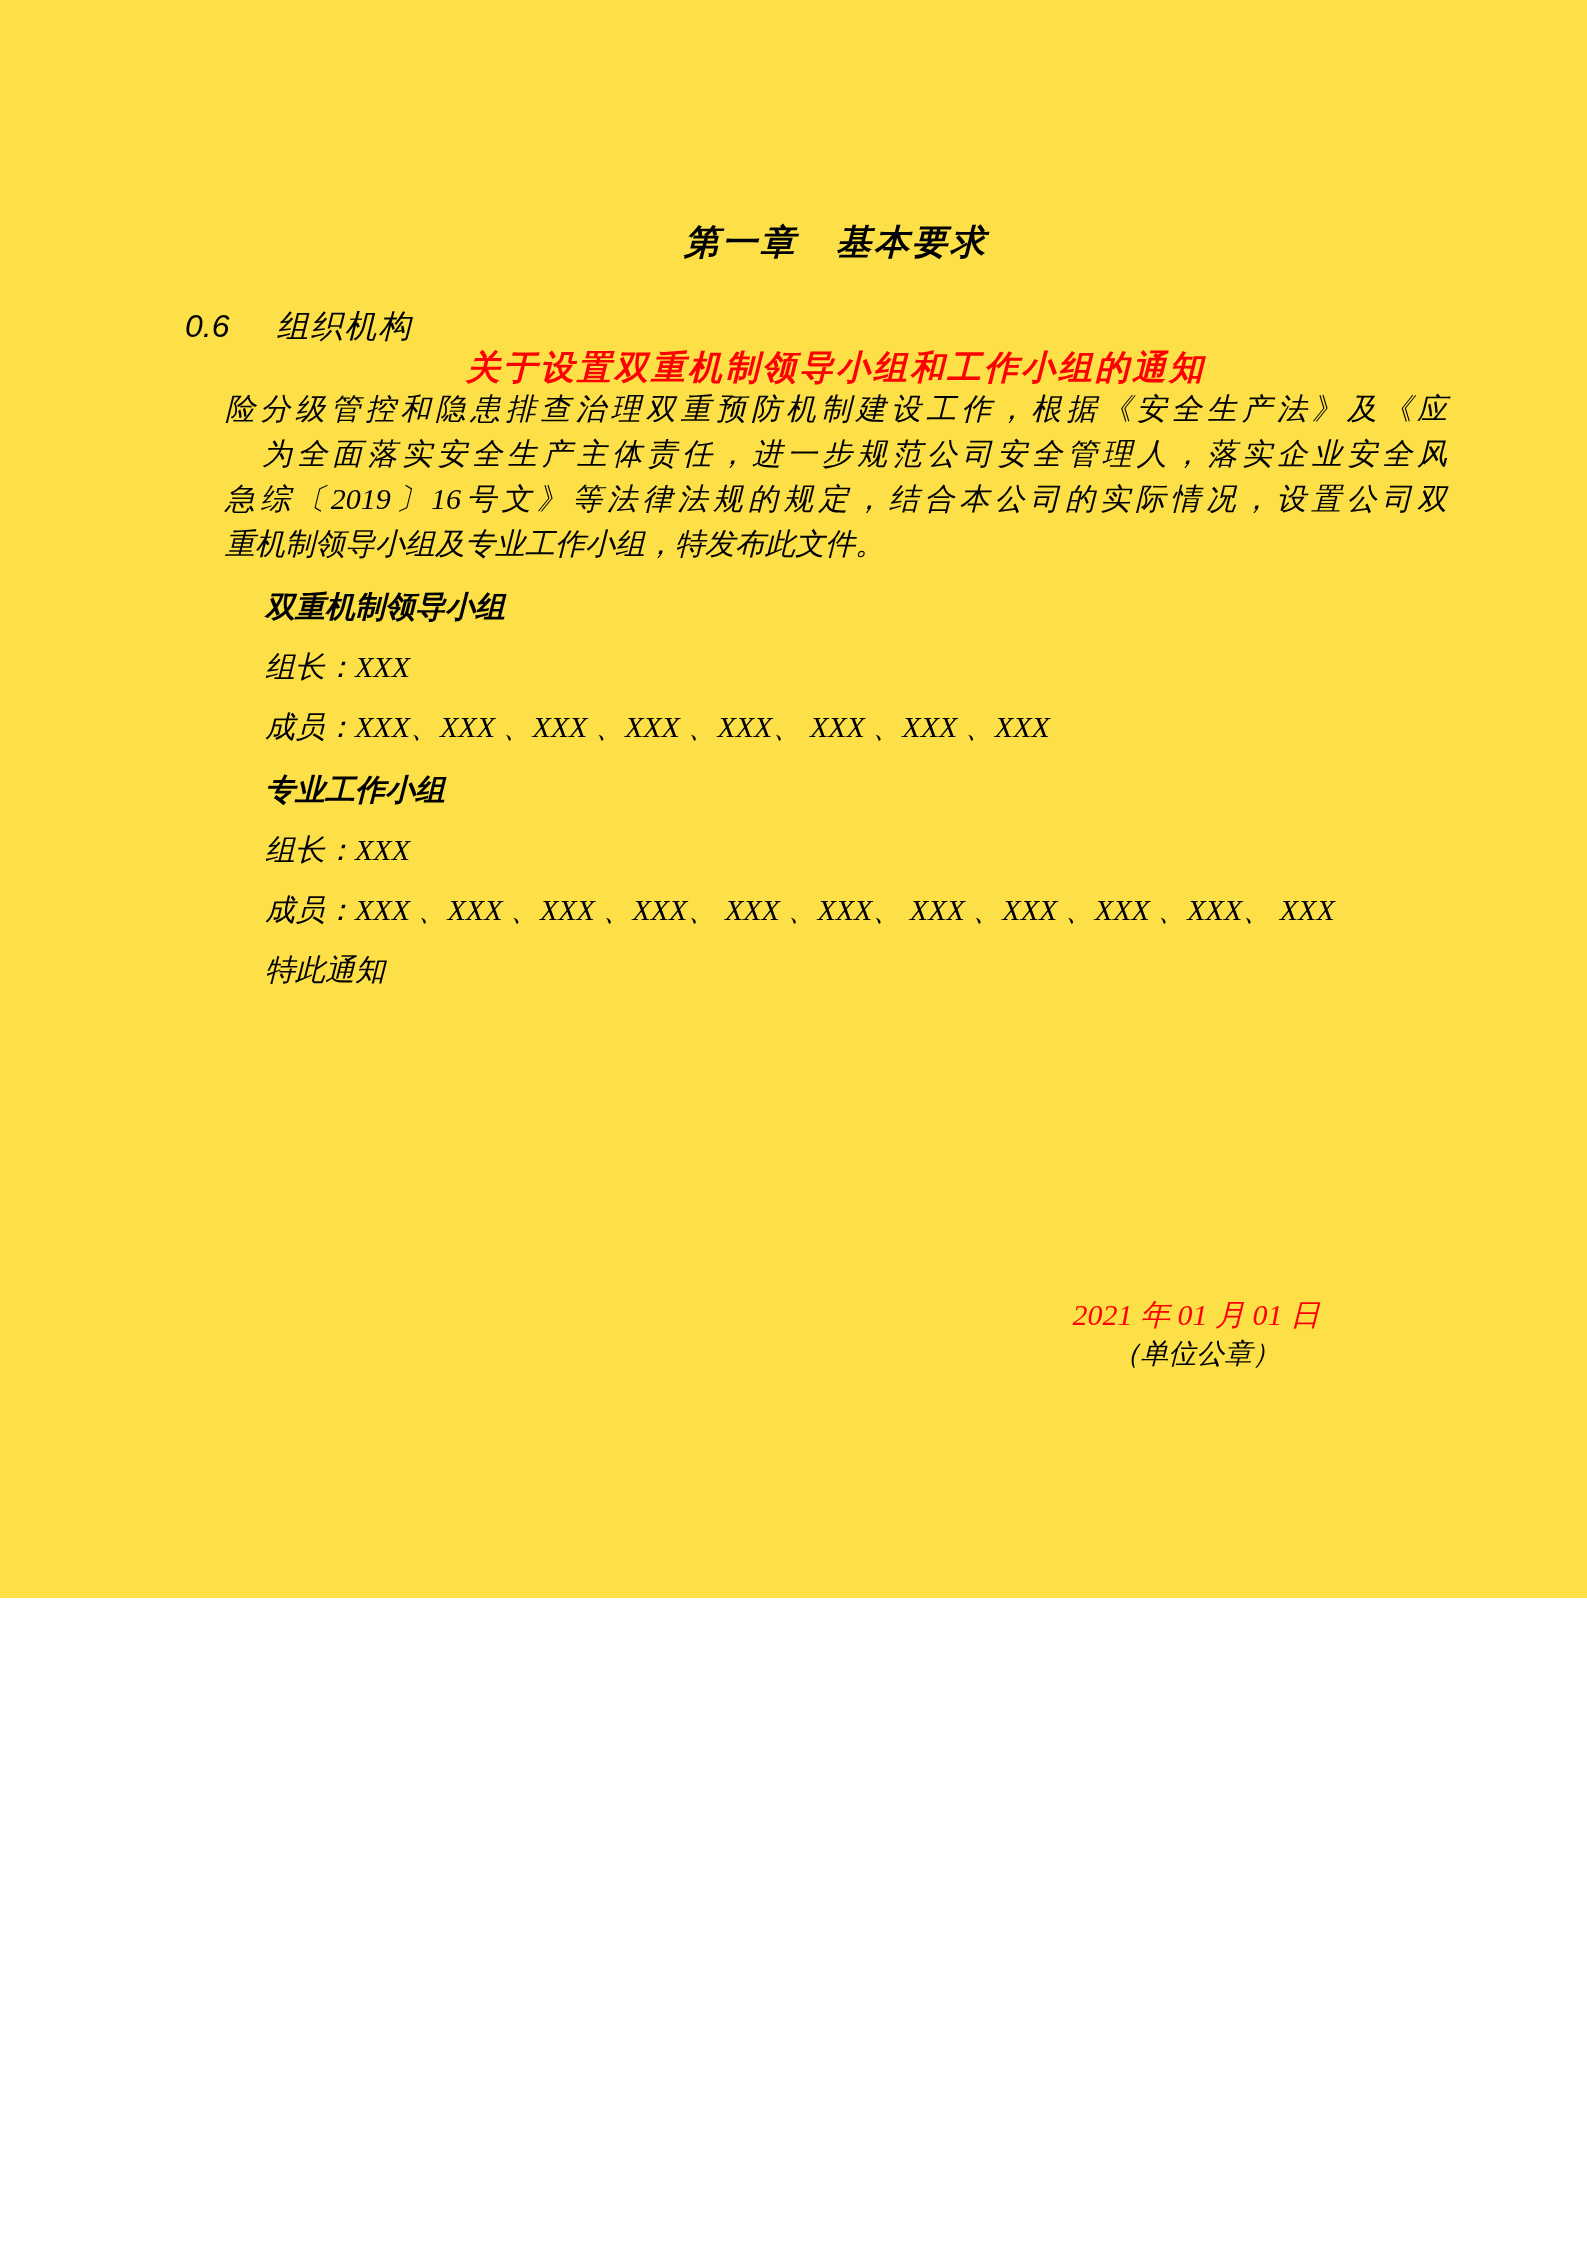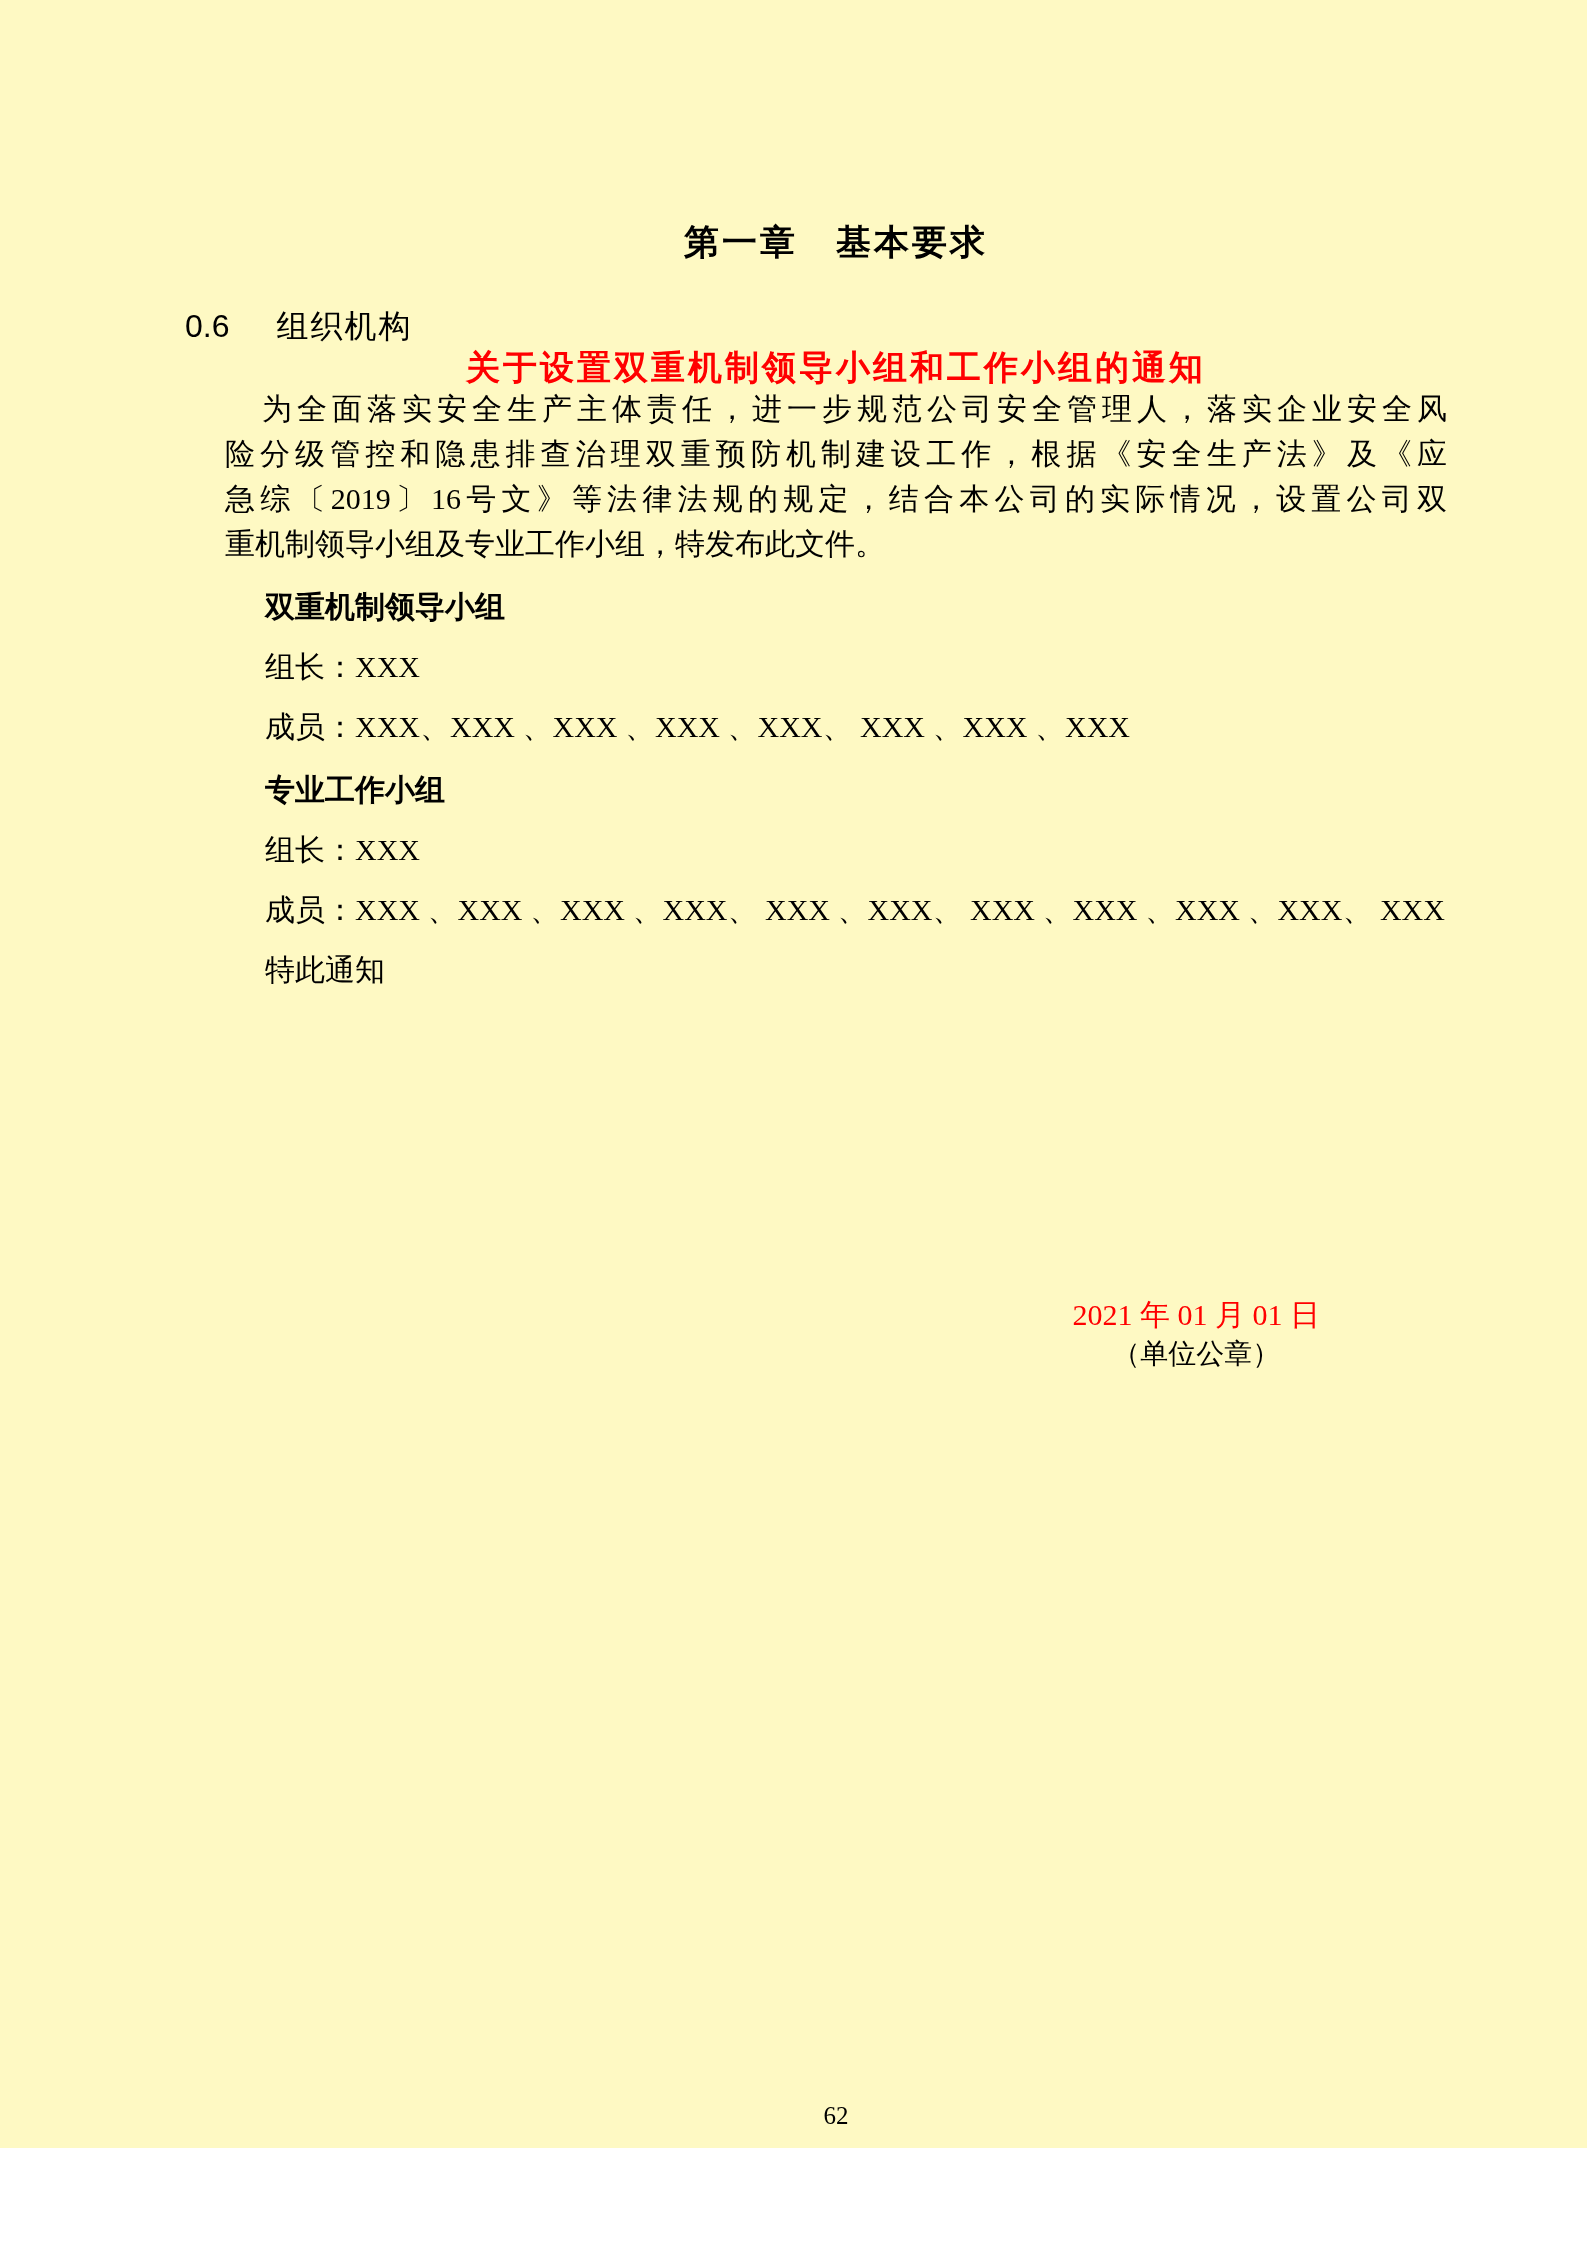--- a/index.html
+++ b/index.html
@@ -3,26 +3,27 @@
 <meta charset="utf-8">
 <style>
   html, body {
     margin: 0;
     padding: 0;
     background: #ffffff;
   }
   .page {
     position: relative;
     width: 1587px;
-    height: 2148px;
-    background: #fef9c3;
+    height: 1598px;
+    background: #fde047;
     color: #000000;
     font-family: "Liberation Serif", "DejaVu Serif", serif;
     overflow: hidden;
     box-sizing: border-box;
+    font-style: italic;
   }
   .content {
     position: absolute;
     left: 225px;
     width: 1222px;
     top: 0;
   }
   .chapter-title {
     margin-top: 220px;
     font-family: "Liberation Sans", "DejaVu Sans", sans-serif;
@@ -134,22 +135,22 @@
     <div class="section-heading">
       <span class="section-number">0.6</span>
       <span class="section-title">组织机构</span>
     </div>
 
 
     <div class="notice-subtitle">关于设置双重机制领导小组和工作小组的通知</div>
 
 
     <div class="paragraph">
+      <div class="para-line justified">险分级管控和隐患排查治理双重预防机制建设工作，根据《安全生产法》及《应</div>
       <div class="para-line justified first">为全面落实安全生产主体责任，进一步规范公司安全管理人，落实企业安全风</div>
-      <div class="para-line justified">险分级管控和隐患排查治理双重预防机制建设工作，根据《安全生产法》及《应</div>
       <div class="para-line justified">急综〔2019〕16号文》等法律法规的规定，结合本公司的实际情况，设置公司双</div>
       <div class="para-line">重机制领导小组及专业工作小组，特发布此文件。</div>
     </div>
 
     <div class="group-heading">双重机制领导小组</div>
     <div class="list-line">组长：XXX</div>
     <div class="list-line">成员：XXX、XXX 、XXX 、XXX 、XXX、 XXX 、XXX 、XXX</div>
 
     <div class="group-heading">专业工作小组</div>
     <div class="list-line">组长：XXX</div>

